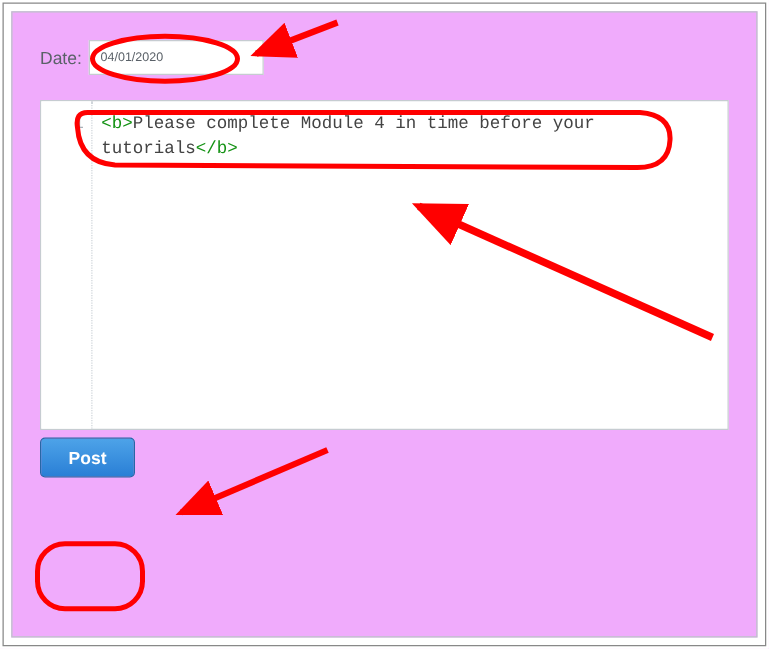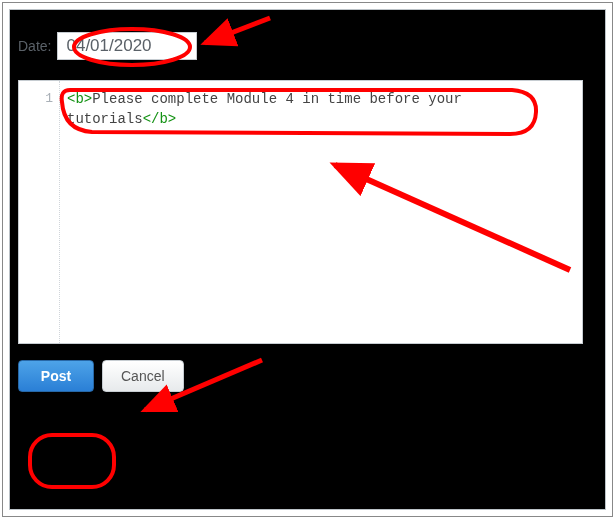--- a/index.html
+++ b/index.html
@@ -20,42 +20,42 @@
     bottom: 2px;
     border: 1px solid #888;
     box-sizing: border-box;
   }
   .panel {
     position: absolute;
     left: 9px;
     top: 9px;
     right: 9px;
     bottom: 9px;
-    background: #000000;
+    background: #f0abfc;
     border: 1px solid #bcc3c8;
     box-sizing: border-box;
-    padding: 22px 22px 22px 8px;
+    padding: 22px 22px 22px 22px;
   }
   .date-row {
     display: flex;
     align-items: center;
     font-size: 14px;
     color: #5a6168;
     margin-bottom: 20px;
   }
   .date-row label {
     margin-right: 6px;
   }
   .date-input {
     width: 140px;
     height: 28px;
     background: #fff;
     border: 1px solid #c6ccd1;
     box-sizing: border-box;
-    font-size: 17px;
+    font-size: 10px;
     color: #5a6168;
     padding: 3px 8px;
     font-family: inherit;
   }
   .editor {
     position: relative;
     background: #fff;
     border: 1px solid #c6ccd1;
     box-sizing: border-box;
     height: 264px;
@@ -95,23 +95,23 @@
     word-break: break-word;
     color: #444;
   }
   .code-area .tag {
     color: #149214;
   }
   .code-area .plain {
     color: #444;
   }
   .button-row {
-    margin-top: 16px;
+    margin-top: 6px;
     display: flex;
-    gap: 8px;
+    gap: 28px;
   }
   .btn {
     height: 32px;
     min-width: 76px;
     padding: 0 18px;
     font-size: 14px;
     border-radius: 4px;
     border: 1px solid;
     cursor: pointer;
     box-sizing: border-box;
@@ -152,21 +152,20 @@
   <div class="editor">
     <div class="gutter">
       <div>1</div>
     </div>
     <div class="gutter-sep"></div>
     <div class="code-area"><span class="tag">&lt;b&gt;</span><span class="plain">Please complete Module 4 in time before your tutorials</span><span class="tag">&lt;/b&gt;</span></div>
   </div>
 
   <div class="button-row">
     <button class="btn btn-primary">Post</button>
-    <button class="btn btn-default">Cancel</button>
   </div>
 
 </div>
 
 <svg class="annotations" viewBox="0 0 615 519">
   <defs>
     <marker id="arrowhead" markerWidth="8" markerHeight="8" refX="6" refY="3" orient="auto">
       <polygon points="0 0, 7 3, 0 6" fill="#ff0000"></polygon>
     </marker>
   </defs>

